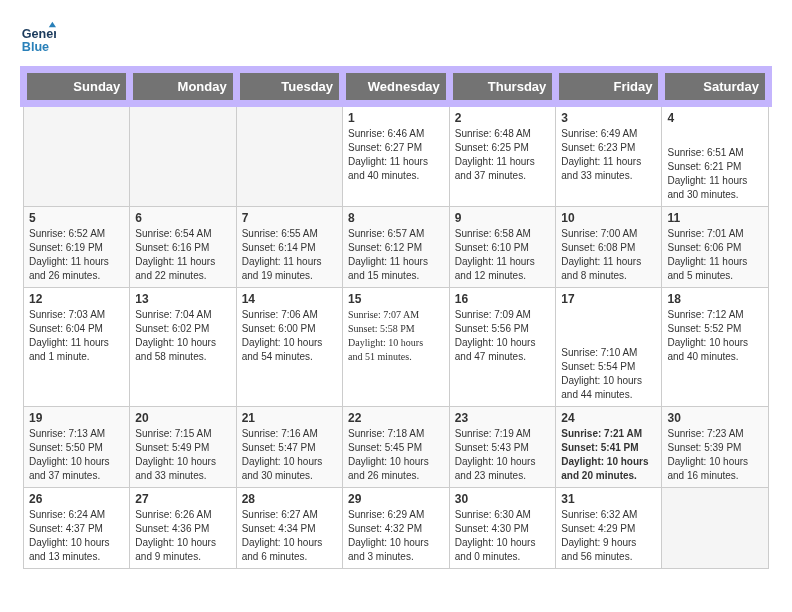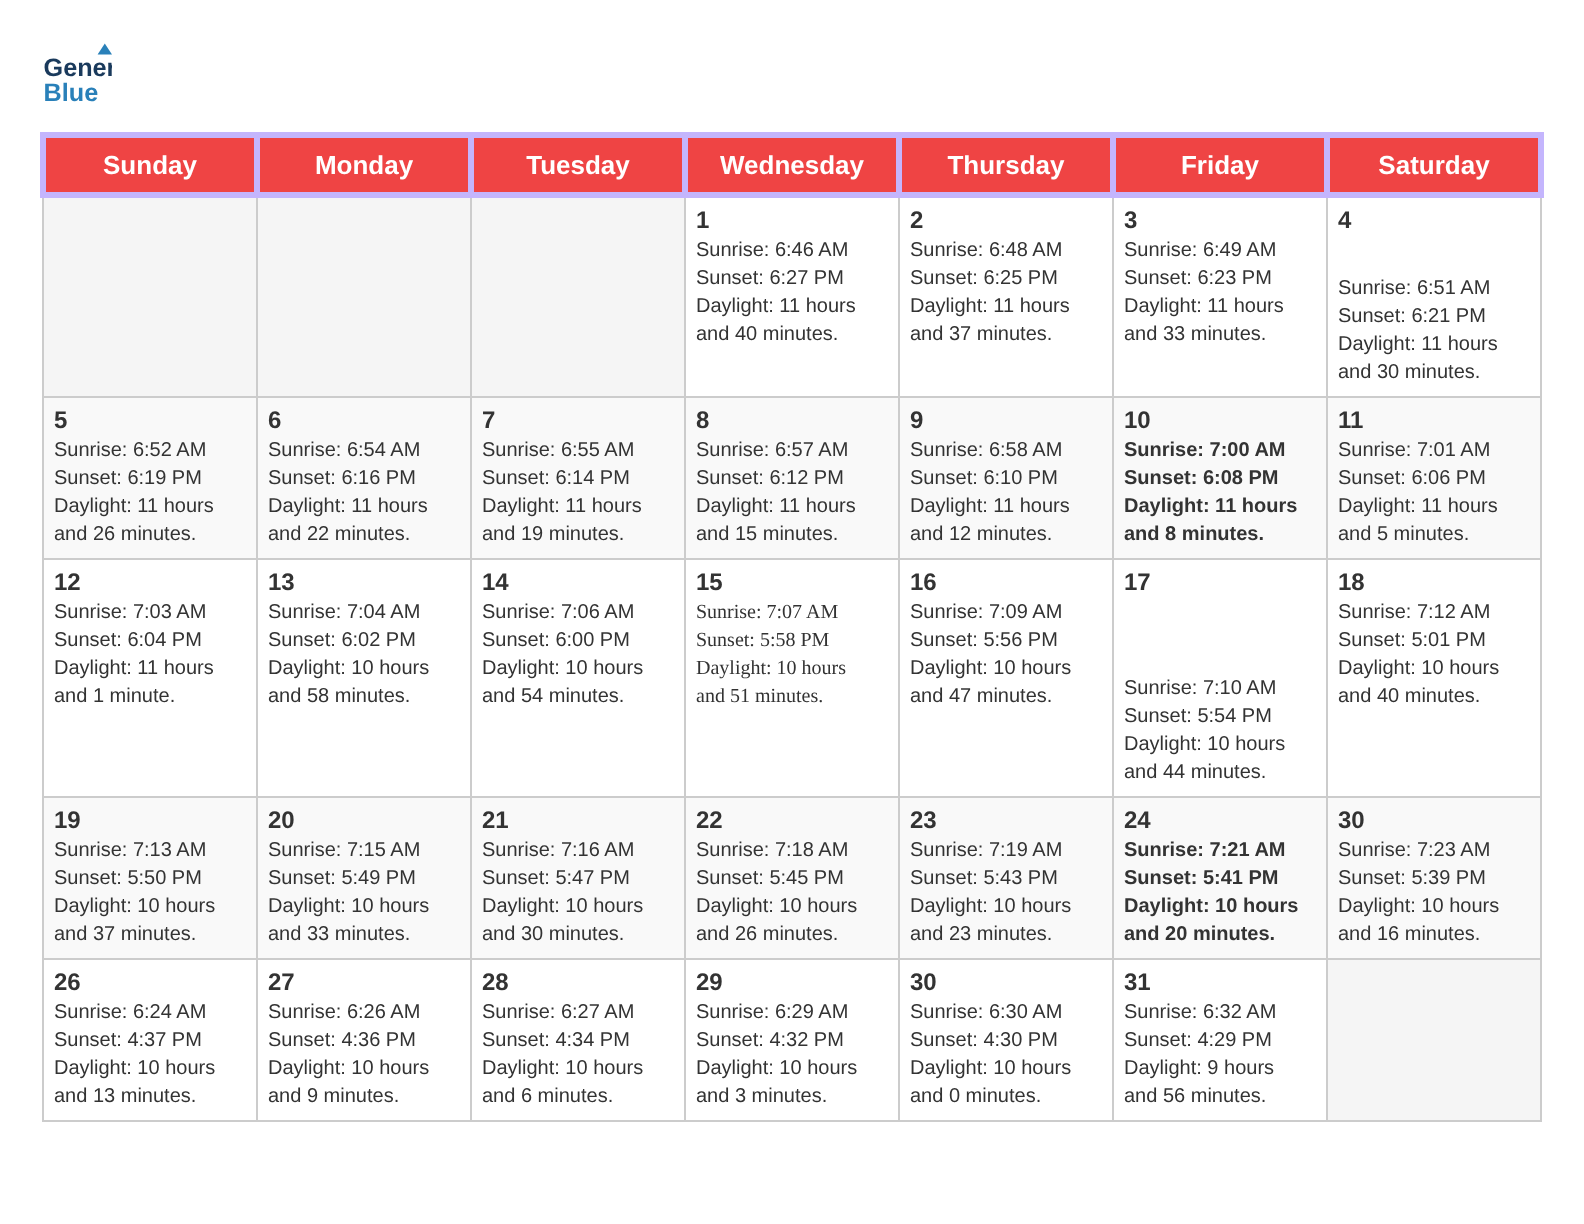--- a/index.html
+++ b/index.html
@@ -36,26 +36,26 @@
     .location-title {
       font-size: 16px;
       color: #444;
     }
     .calendar {
       width: 100%;
       border-collapse: collapse;
       border: 1px solid #ccc;
     }
     .calendar th {
-      background-color: #ef4444;
+      background-color: #737373;
       color: #fff;
-      text-align: center;
+      text-align: right;
       padding: 6px 6px;
       font-size: 13px;
-      border: 3px solid #c4b5fd;
+      border: 7px solid #c4b5fd;
     }
     .calendar td {
       vertical-align: top;
       padding: 4px 5px;
       border: 1px solid #ccc;
       font-size: 10.5px;
       color: #333;
       width: 107px;
       min-height: 80px;
       background: #fff;
@@ -178,21 +178,21 @@
         </td>
         <td>
           <div class="day-number">9</div>
           <div class="day-info" style="white-space: pre-line;">Sunrise: 6:58 AM
 Sunset: 6:10 PM
 Daylight: 11 hours
 and 12 minutes.</div>
         </td>
         <td>
           <div class="day-number">10</div>
-          <div class="day-info" style="white-space: pre-line; font-weight: bold;">Sunrise: 7:00 AM
+          <div class="day-info" style="white-space: pre-line;">Sunrise: 7:00 AM
 Sunset: 6:08 PM
 Daylight: 11 hours
 and 8 minutes.</div>
         </td>
         <td>
           <div class="day-number">11</div>
           <div class="day-info" style="white-space: pre-line;">Sunrise: 7:01 AM
 Sunset: 6:06 PM
 Daylight: 11 hours
 and 5 minutes.</div>
@@ -237,21 +237,21 @@
         <td>
           <div class="day-number">17</div>
           <div class="day-info" style="white-space: pre-line; margin-top: 40px;">Sunrise: 7:10 AM
 Sunset: 5:54 PM
 Daylight: 10 hours
 and 44 minutes.</div>
         </td>
         <td>
           <div class="day-number">18</div>
           <div class="day-info" style="white-space: pre-line;">Sunrise: 7:12 AM
-Sunset: 5:01 PM
+Sunset: 5:52 PM
 Daylight: 10 hours
 and 40 minutes.</div>
         </td>
       </tr>
       <tr>
         <td>
           <div class="day-number">19</div>
           <div class="day-info" style="white-space: pre-line;">Sunrise: 7:13 AM
 Sunset: 5:50 PM
 Daylight: 10 hours

